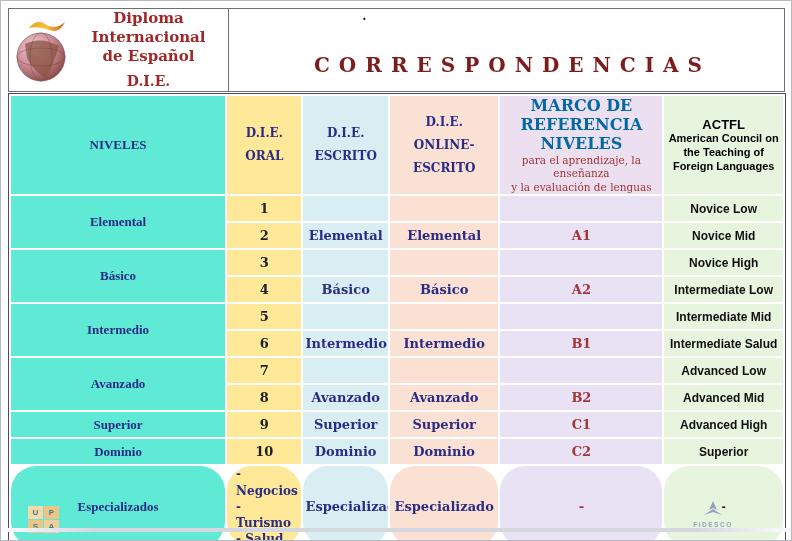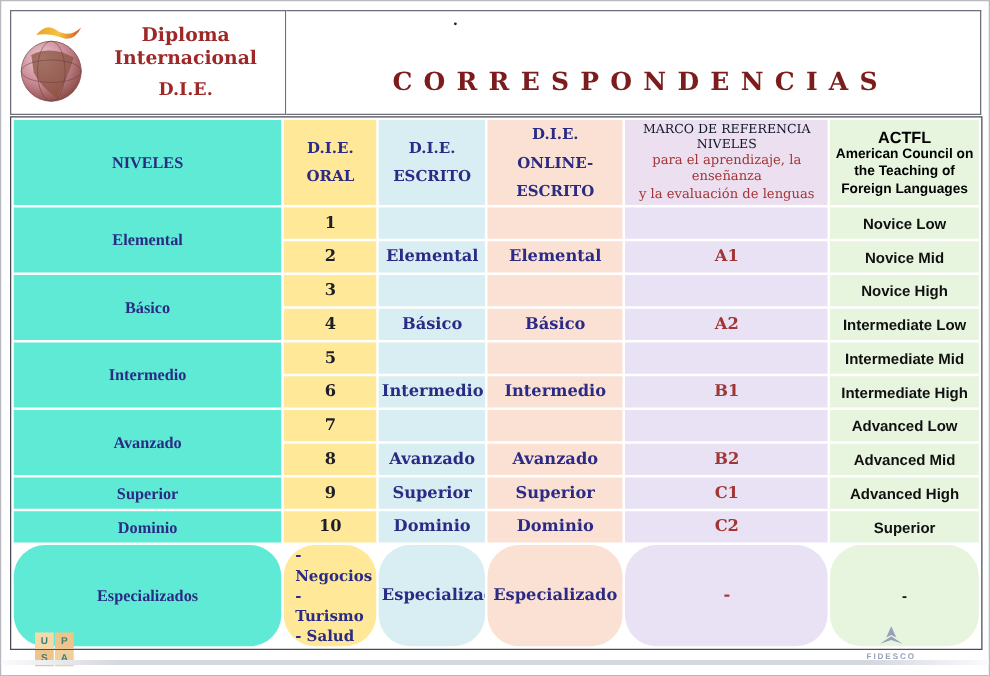--- a/index.html
+++ b/index.html
@@ -42,21 +42,21 @@
   .c-mar   { background:#e8e2f4;margin-left:38px; }
   .c-marh  { background:#ecdff0; }
   .c-act   { background:#e7f5df; }
 
   .t-navy  { color:#2b2b85; font-weight:bold; font-size:13px; }
   .t-num   { color:#1e1e28; font-weight:bold; font-size:13px; }
   .t-red   { color:#a23535; font-weight:bold; font-size:13px; }
   .t-blk   { color:#101010; font-weight:bold; font-size:12px; font-family:"Liberation Sans","DejaVu Sans",sans-serif; }
 
   .hdr-small { display:block; font-size:12px; color:#2b2b85; font-weight:bold; line-height:1.9; }
-  .marco-l1 { display:block; font-size:10px; color:#0f172a; font-weight:normal; line-height:1.2; }
+  .marco-l1 { display:block; font-size:16px; color:#0369a1; font-weight:bold; line-height:1.2; }
   .marco-sub { display:block; font-size:10.5px; color:#a23535; font-weight:normal; line-height:1.3; }
   .actfl-t { display:block; font-size:13px; color:#000; font-weight:bold; font-family:"Liberation Sans","DejaVu Sans",sans-serif; line-height:1.2; }
   .actfl-sub { display:block; font-size:11px; color:#000; font-family:"Liberation Sans","DejaVu Sans",sans-serif; line-height:1.25; }
   .niv-label { font-size:13px; }
   .oral-list { text-align:left; padding-left:9px; }
   .oral-list span { display:block; font-size:12px; line-height:1.35; color:#2b2b85; font-weight:bold; }
 
   
   .upsa { position:absolute; left:27px; top:505px; width:31px; height:27px;
           display:grid; grid-template-columns:1fr 1fr; grid-template-rows:1fr 1fr; gap:1px; }
@@ -95,20 +95,21 @@
           </defs>
           <path d="M14 14 Q22 4 30 10 Q40 17 50 8 Q44 20 34 16 Q24 12 14 14 Z" fill="url(#fl)"></path>
           <circle cx="26" cy="43" r="24" fill="url(#gl)" stroke="#7a4a50" stroke-width="0.6"></circle>
           <path d="M10 30 Q26 22 44 32 Q38 52 30 64 Q18 56 12 44 Z" fill="#8a5340" opacity="0.75"></path>
           <ellipse cx="26" cy="43" rx="11" ry="24" fill="none" stroke="#6e3c3c" stroke-width="0.7" opacity="0.6"></ellipse>
           <ellipse cx="26" cy="43" rx="24" ry="9" fill="none" stroke="#6e3c3c" stroke-width="0.7" opacity="0.6"></ellipse>
         </svg>
       </span>
       <div class="brand-text">
         <div class="brand-line">Diploma Internacional</div>
+        <div class="brand-line">de Español</div>
         <div class="brand-abbr">D.I.E.</div>
       </div>
     </div>
     <div class="title-box">
       <span class="stray-dot">.</span>
       <div class="main-title">CORRESPONDENCIAS</div>
     </div>
   </div>
 
   <div class="table-wrap">
@@ -188,21 +189,21 @@
         <td class="c-esc t-navy"></td>
         <td class="c-onl t-navy"></td>
         <td class="c-mar t-red"></td>
         <td class="c-act t-blk">Intermediate Mid</td>
       </tr>
       <tr class="drow">
         <td class="c-oral t-num">6</td>
         <td class="c-esc t-navy">Intermedio</td>
         <td class="c-onl t-navy">Intermedio</td>
         <td class="c-mar t-red">B1</td>
-        <td class="c-act t-blk">Intermediate High</td>
+        <td class="c-act t-blk">Intermediate Salud</td>
       </tr>
 
       <tr class="drow">
         <td class="c-niv t-navy niv-label" rowspan="2">Avanzado</td>
         <td class="c-oral t-num">7</td>
         <td class="c-esc t-navy"></td>
         <td class="c-onl t-navy"></td>
         <td class="c-mar t-red"></td>
         <td class="c-act t-blk">Advanced Low</td>
       </tr>

